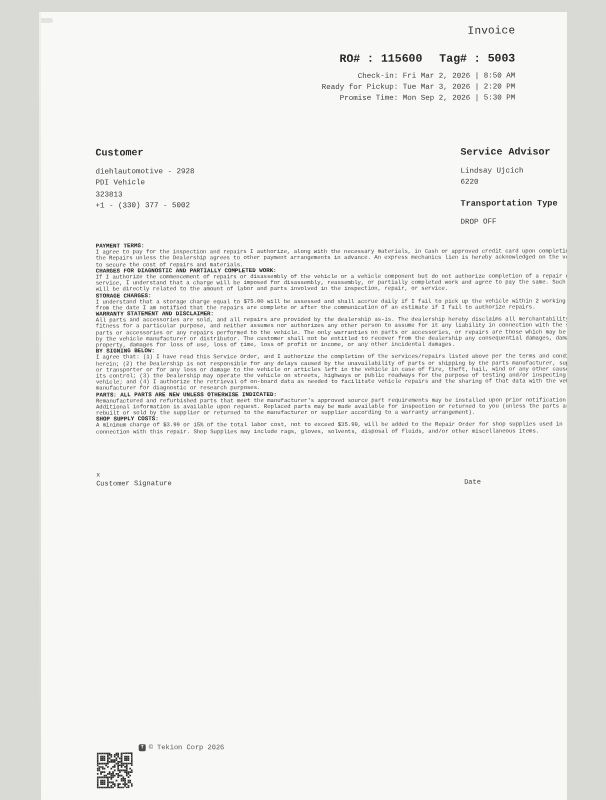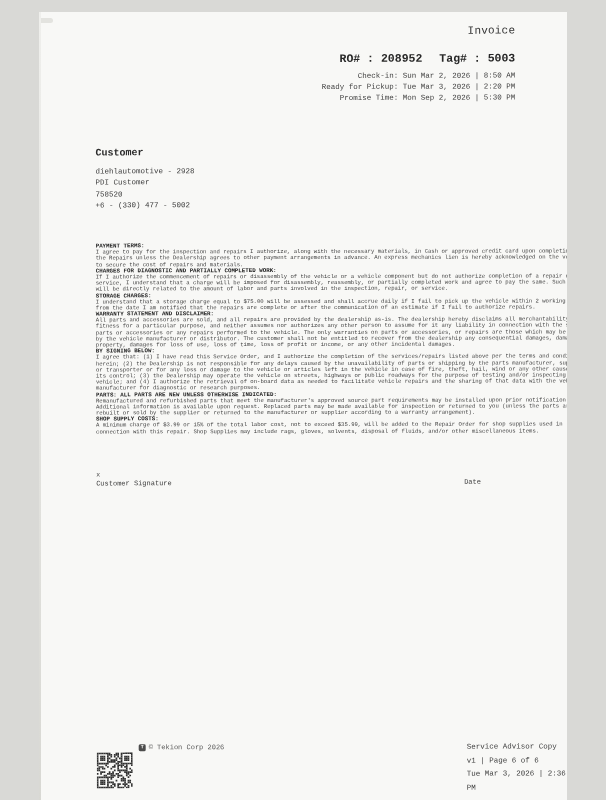--- a/index.html
+++ b/index.html
@@ -59,38 +59,45 @@
 </style>
 </head>
 <body>
 
 <div class="page">
   <div class="skew">
 
     <div class="hdr">
       <div class="inv-label">Invoice</div>
       <div class="ro-line">
-        <span>RO# : 208952</span><span class="tag">Tag# : 5003</span>
+        <span>RO# : 115600</span><span class="tag">Tag# : 5003</span>
       </div>
       <div class="meta">
-        <div>Check-in: Sun Mar 2, 2026 | 8:50 AM</div>
+        <div>Check-in: Fri Mar 2, 2026 | 8:50 AM</div>
         <div>Ready for Pickup: Tue Mar 3, 2026 | 2:20 PM</div>
         <div>Promise Time: Mon Sep 2, 2026 | 5:30 PM</div>
       </div>
     </div>
 
     <div class="col c1">
       <div class="col-h">Customer</div>
       <div>diehlautomotive - 2928</div>
-      <div>PDI Customer</div>
-      <div>758520</div>
-      <div>+6 - (330) 477 - 5002</div>
-    </div>
-
-
+      <div>PDI Vehicle</div>
+      <div>323813</div>
+      <div>+1 - (330) 377 - 5002</div>
+    </div>
+
+
+    <div class="col c3">
+      <div class="col-h">Service Advisor</div>
+      <div>Lindsay Ujcich</div>
+      <div>6220</div>
+      <div class="sub-h">Transportation Type</div>
+      <div>DROP OFF</div>
+    </div>
 
     <div class="terms">
       <div class="term">
         <span class="term-h">PAYMENT TERMS:</span>
         <span class="term-b">I agree to pay for the inspection and repairs I authorize, along with the necessary materials, in Cash or approved credit card upon completion of the Repairs unless the Dealership agrees to other payment arrangements in advance. An express mechanics lien is hereby acknowledged on the vehicle to secure the cost of repairs and materials.</span>
       </div>
       <div class="term">
         <span class="term-h">CHARGES FOR DIAGNOSTIC AND PARTIALLY COMPLETED WORK:</span>
         <span class="term-b">If I authorize the commencement of repairs or disassembly of the vehicle or a vehicle component but do not authorize completion of a repair or service, I understand that a charge will be imposed for disassembly, reassembly, or partially completed work and agree to pay the same. Such charges will be directly related to the amount of labor and parts involved in the inspection, repair, or service.</span>
       </div>
@@ -363,24 +370,20 @@
             <rect x="9" y="20" width="1" height="1"></rect>
             <rect x="12" y="20" width="1" height="1"></rect>
             <rect x="13" y="20" width="1" height="1"></rect>
             <rect x="14" y="20" width="1" height="1"></rect>
             <rect x="15" y="20" width="1" height="1"></rect>
             <rect x="17" y="20" width="1" height="1"></rect>
             <rect x="18" y="20" width="1" height="1"></rect>
           </g>
         </svg>
     </div>
-    <div class="ftr-right">
-      <div>Service Advisor Copy v1 | Page 6 of 6</div>
-      <div>Tue Mar 3, 2026 | 2:36 PM</div>
-    </div>
 
   </div>
 
   <div class="smudge"></div>
   <div class="edge-left"></div>
   <div class="edge-bottom-soft"></div>
   <div class="edge-bottom"></div>
 </div>
 
 </body></html>

